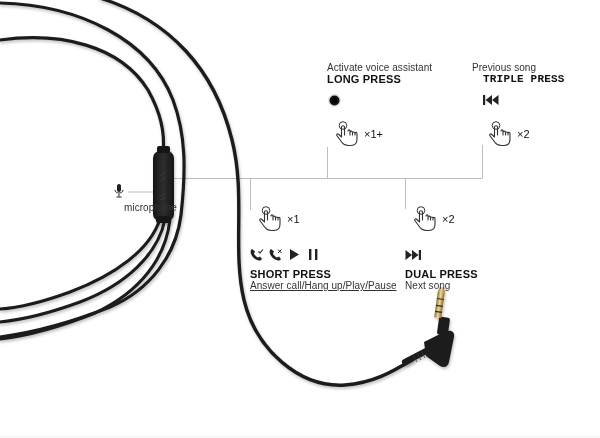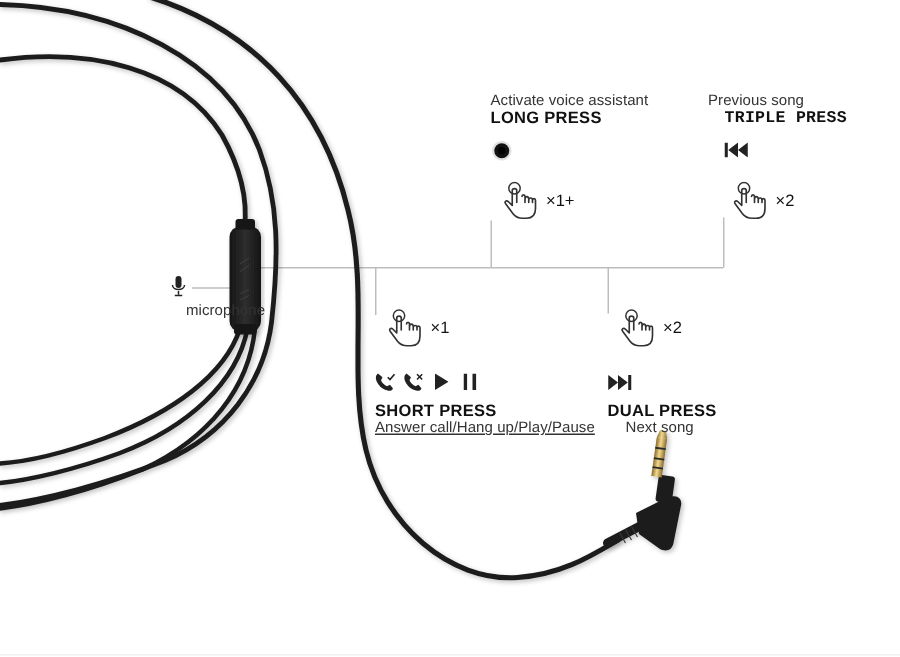--- a/index.html
+++ b/index.html
@@ -211,17 +211,17 @@
     </svg>
     <div class="label count" style="left:442px; top:214px;">×2</div>
 
     <svg class="icon" style="left:405px; top:250px;" width="16" height="10" viewBox="0 0 16 10">
       <path d="M 0.5 0 L 7 5 L 0.5 10 Z" fill="#222"></path>
       <path d="M 7 0 L 13.5 5 L 7 10 Z" fill="#222"></path>
       <rect x="13.8" y="0" width="2.2" height="10" fill="#222"></rect>
     </svg>
 
     <div class="label title" style="left:405px; top:269px;">DUAL PRESS</div>
-    <div class="label desc" style="left:405px; top:281px;margin-left:12px;">Next song</div>
+    <div class="label desc" style="left:405px; top:281px;">Next song</div>
   </div>
 
   <div class="bottom-rule"></div>
 </div>
 
 </body></html>

